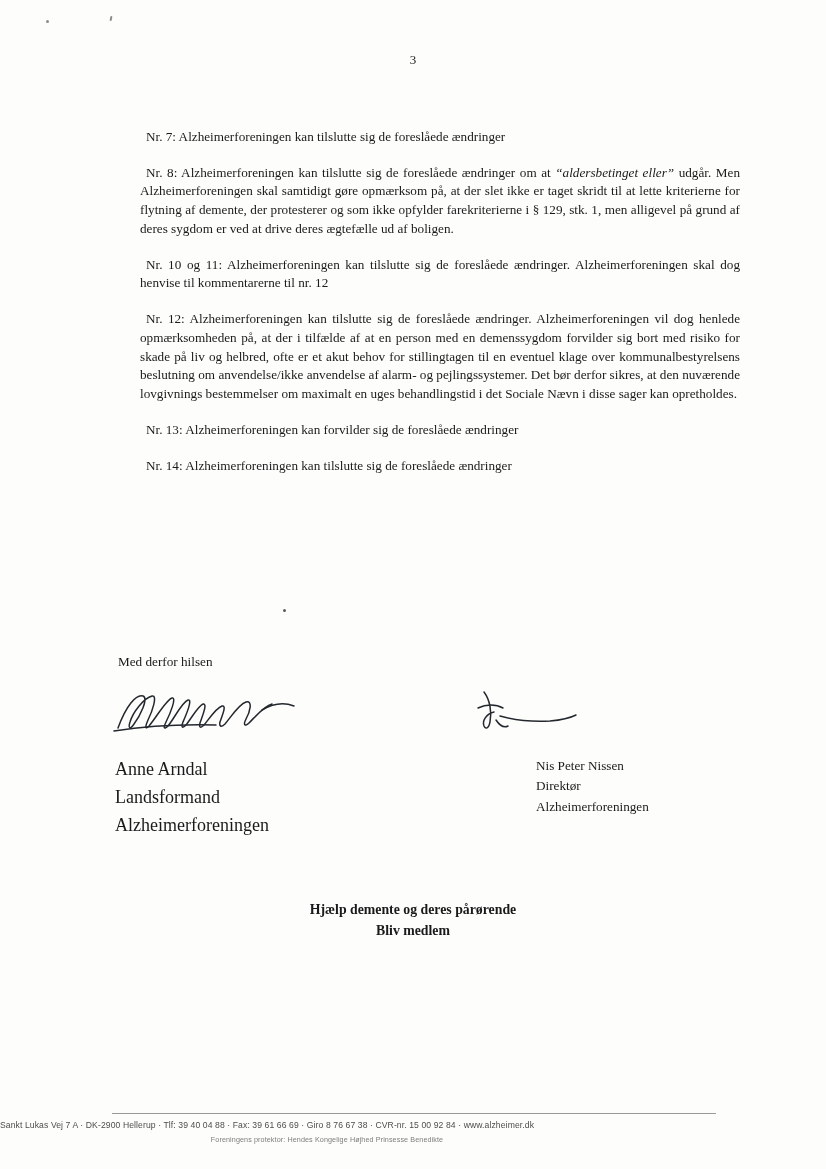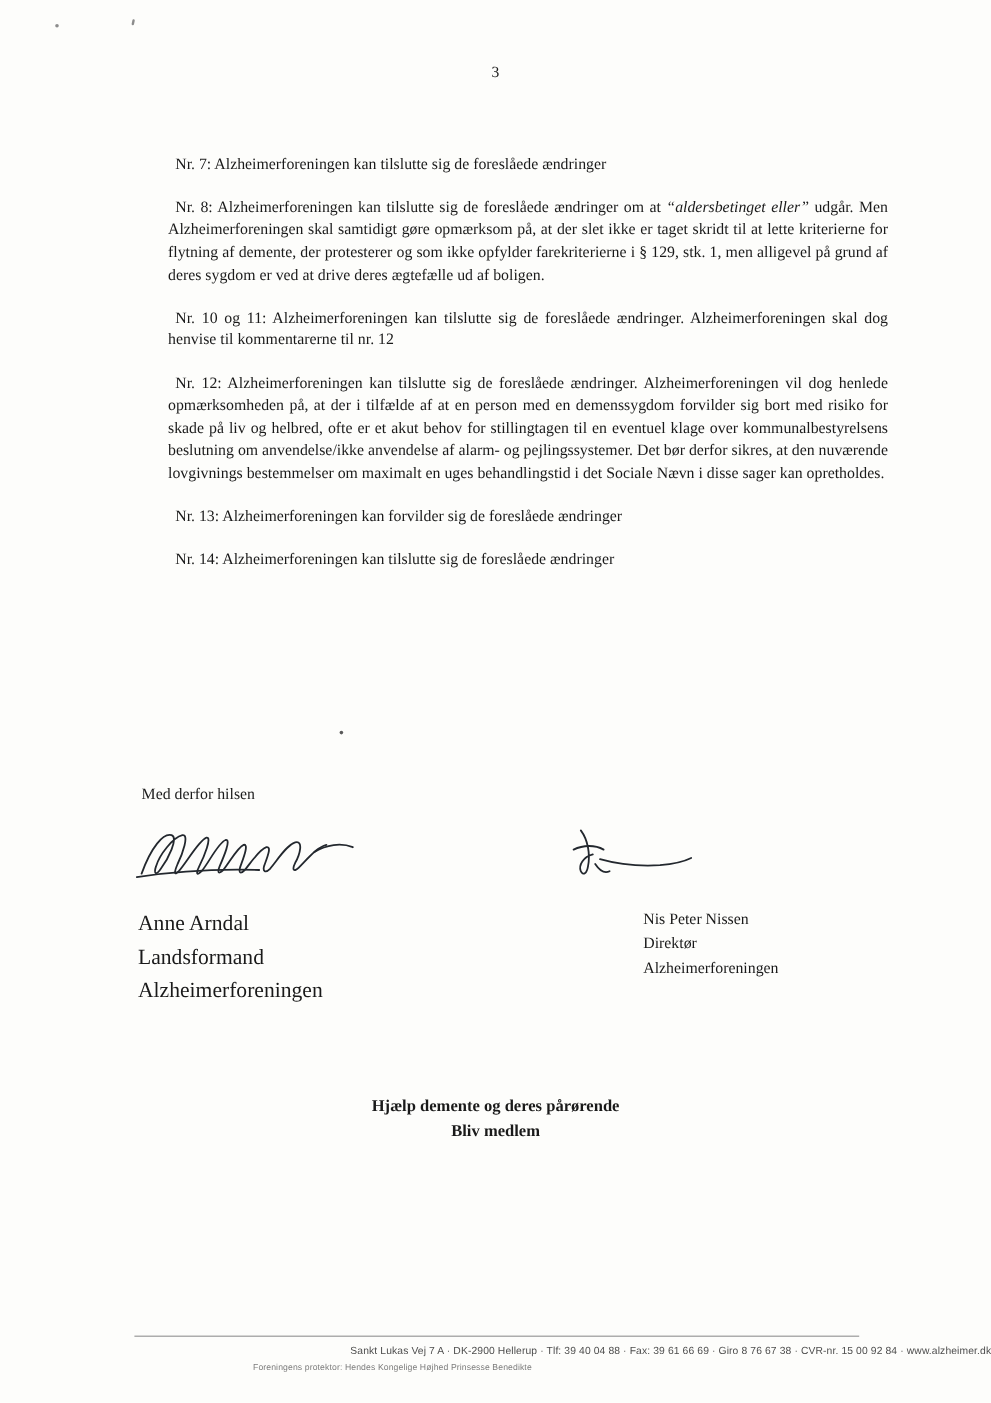--- a/index.html
+++ b/index.html
@@ -116,37 +116,36 @@
 
   .slogan {
     position: absolute;
     left: 0;
     top: 900px;
     width: 826px;
     text-align: center;
     font-weight: bold;
     font-size: 13.8px;
     line-height: 1.52;
-    margin-top: 12px;
   }
 
   .footer-rule {
     position: absolute;
     left: 112px;
     top: 1113px;
     width: 604px;
     height: 1px;
     background: #9a9a9a;
   }
   .footer-line {
     position: absolute;
     left: 0;
     top: 1120px;
     width: 826px;
-    text-align: right;
+    text-align: left;
     font-family: "Liberation Sans", sans-serif;
     font-size: 8.6px;
     color: #4d4d4d;
     letter-spacing: 0.1px;
   }
   .footer-sub {
     position: absolute;
     left: 0;
     top: 1135px;
     width: 654px;

